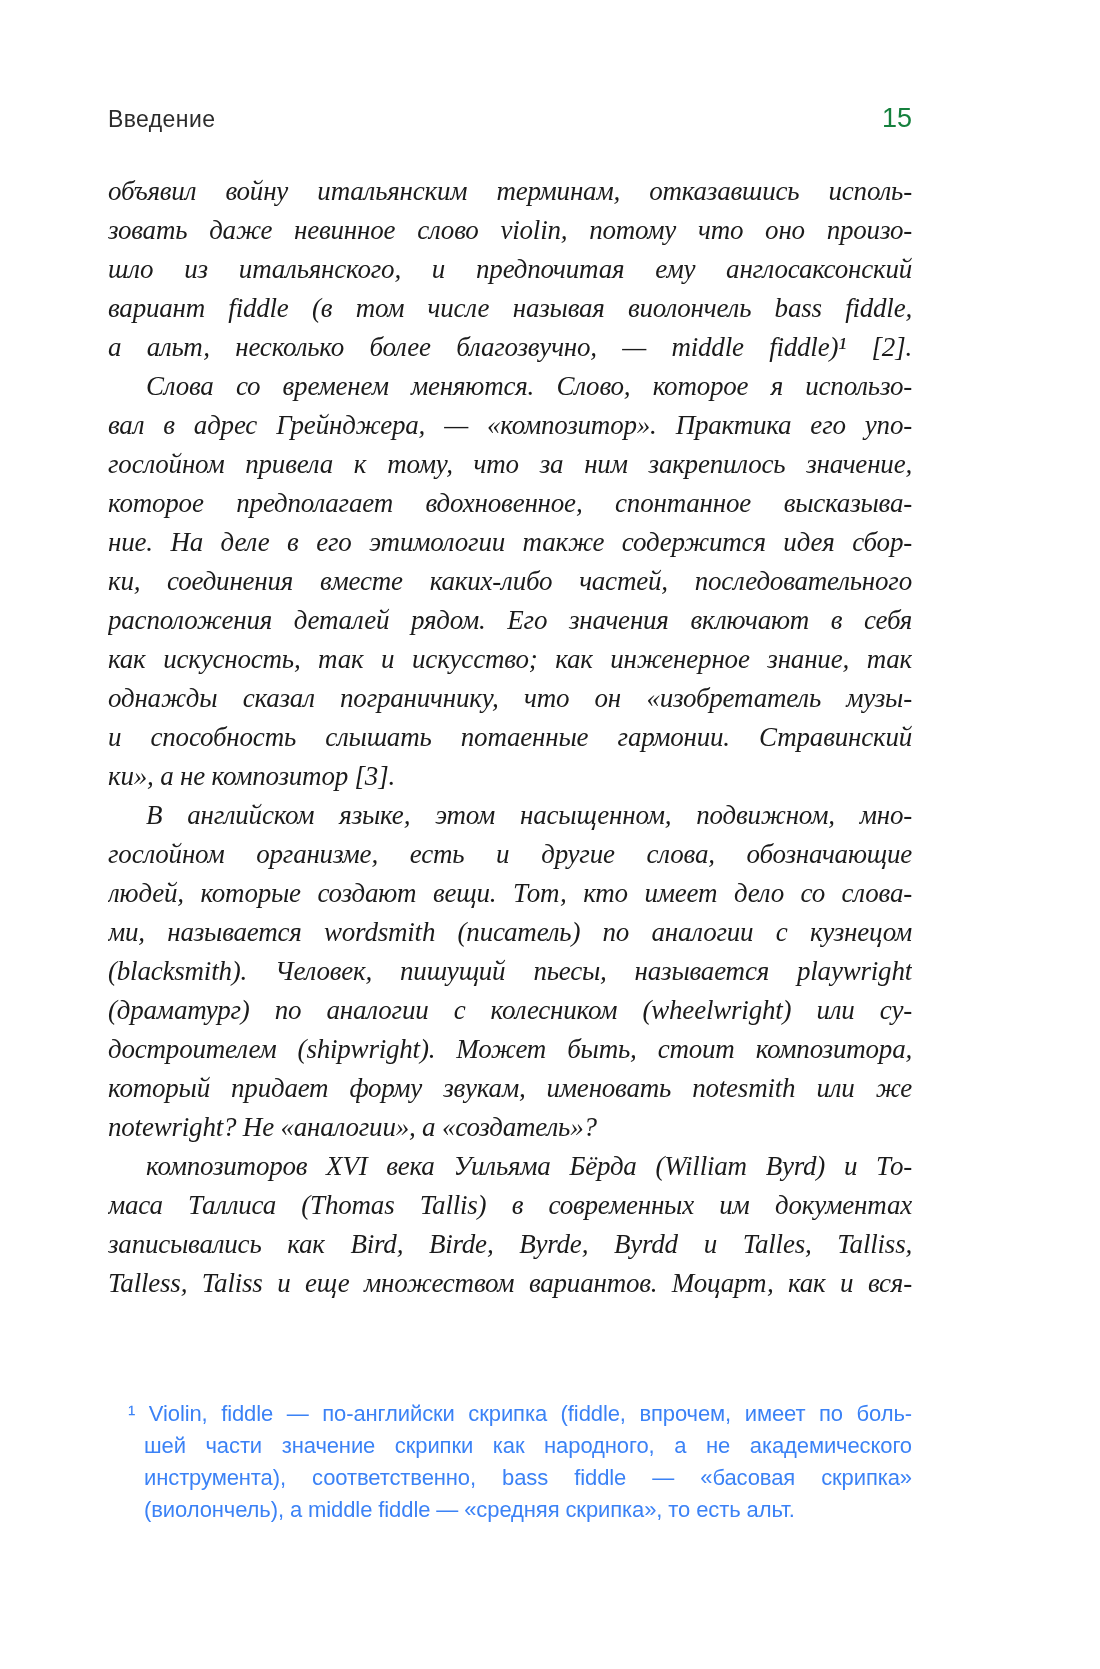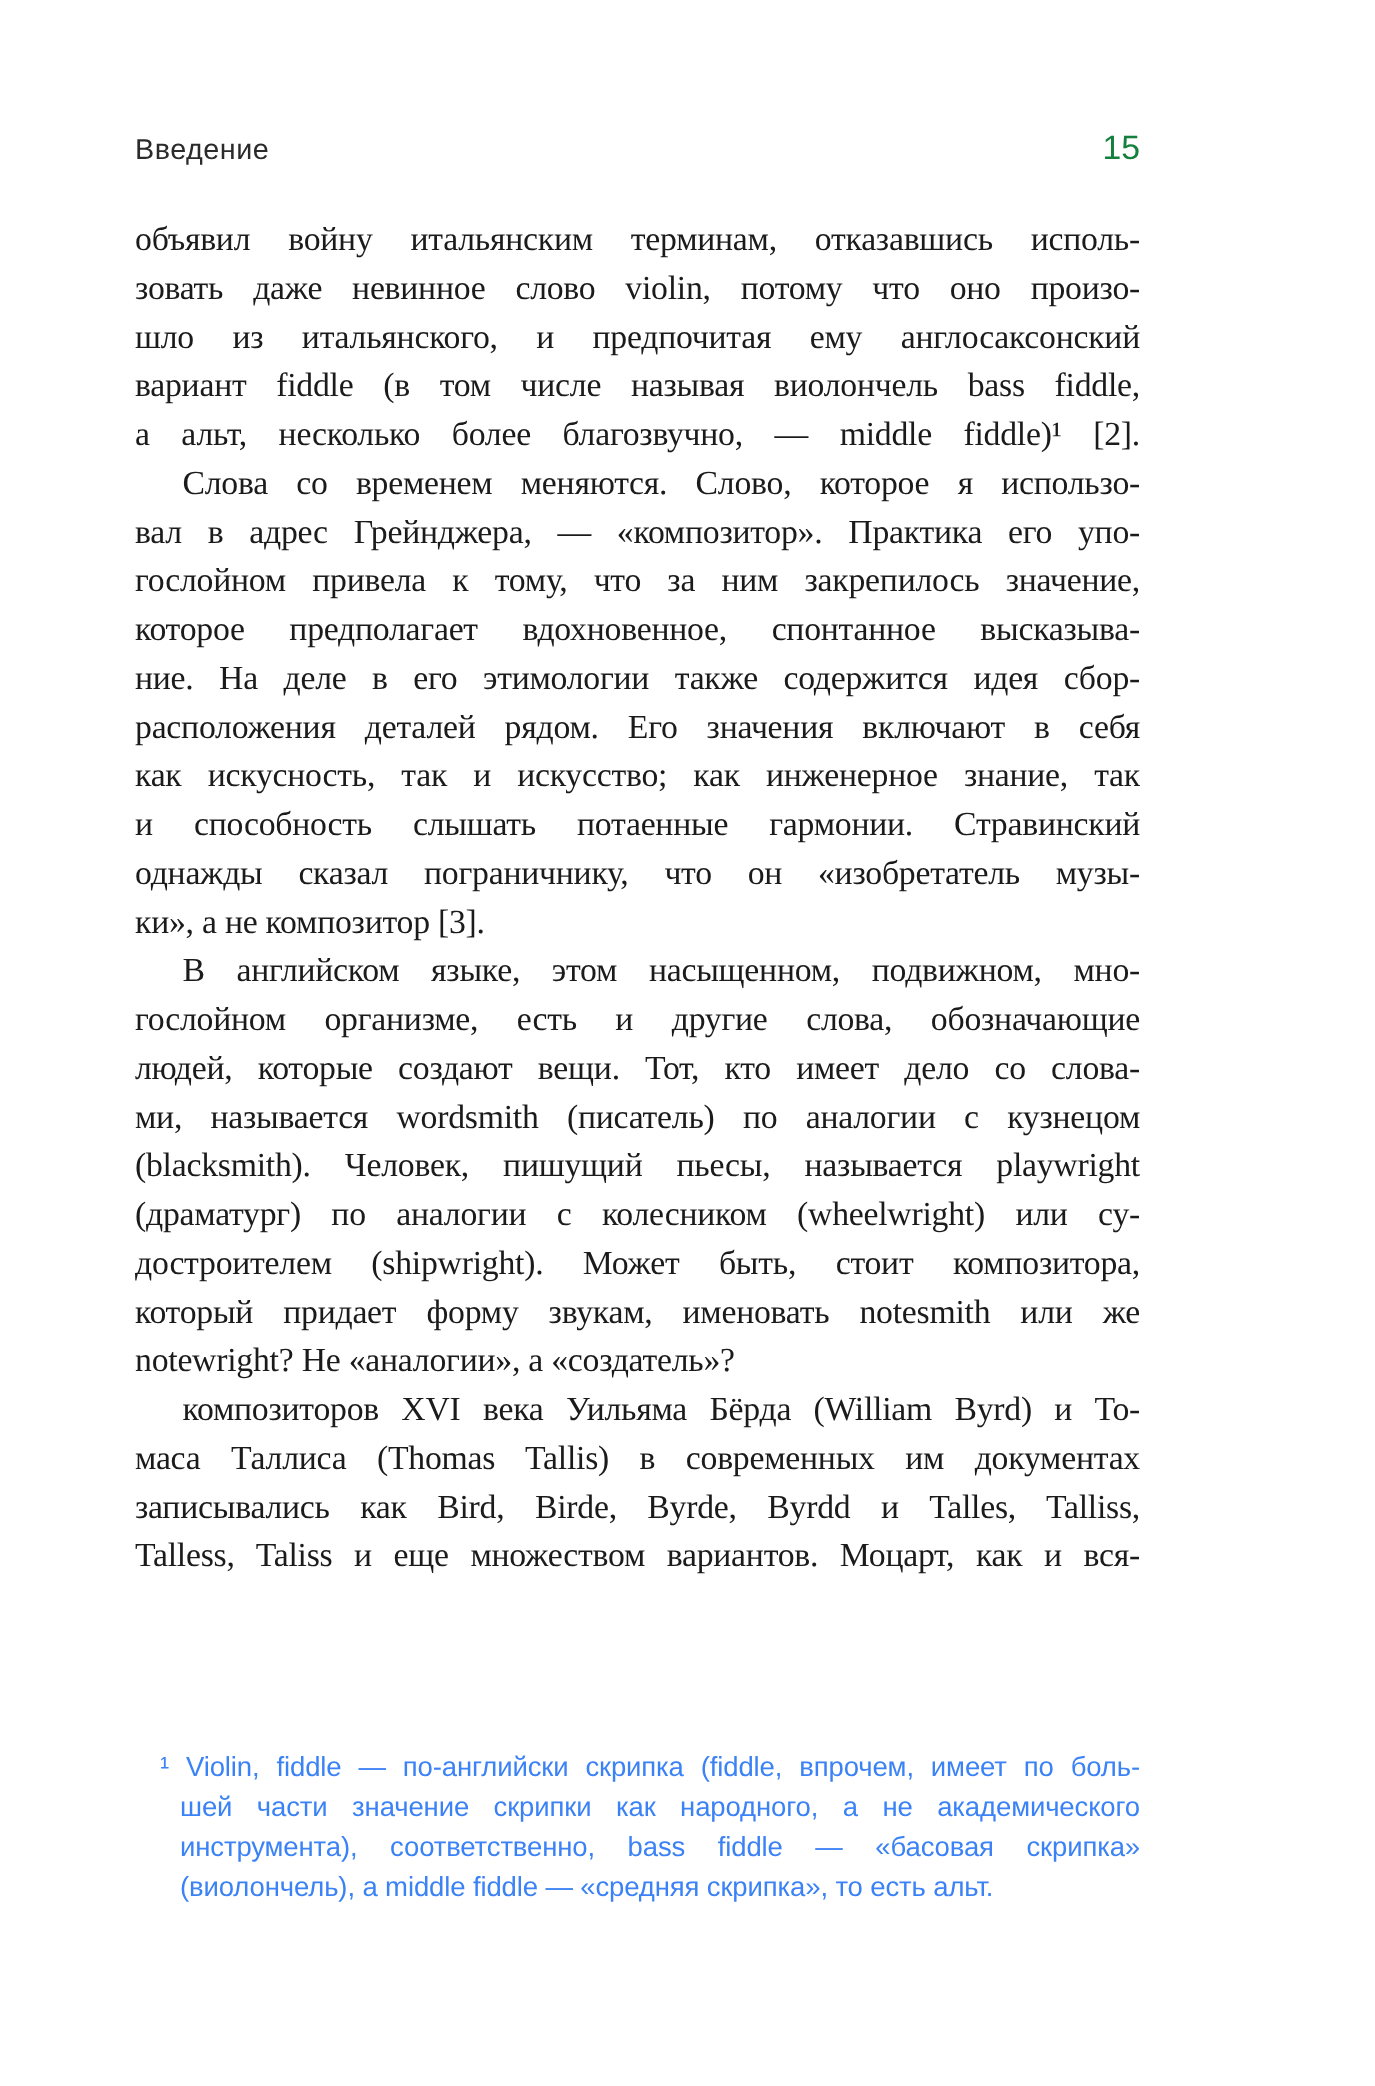--- a/index.html
+++ b/index.html
@@ -47,20 +47,21 @@
     line-height: 39px;
     color: #1b1b1b;
     letter-spacing: -0.2px;
   }
   .paragraph { margin: 0; }
   .paragraph .line {
     text-align: justify;
     text-align-last: justify;
     height: 39px;
     overflow: hidden;
+    font-style: italic;
   }
   .paragraph .line:last-child { text-align-last: left; }
   .paragraph.justify-last .line:last-child { text-align-last: justify; }
   .paragraph.indented .line:first-child { text-indent: 38px; }
   
   .footnote {
     position: absolute;
     top: 1398px;
     left: 128px;
     width: 784px;
@@ -97,24 +98,25 @@
         <div class="line">шло из итальянского, и предпочитая ему англосаксонский</div>
         <div class="line">вариант fiddle (в том числе называя виолончель bass fiddle,</div>
         <div class="line">а альт, несколько более благозвучно, — middle fiddle)¹ [2].</div>
       </div>
       <div class="paragraph indented">
         <div class="line">Слова со временем меняются. Слово, которое я использо-</div>
         <div class="line">вал в адрес Грейнджера, — «композитор». Практика его упо-</div>
         <div class="line">гослойном привела к тому, что за ним закрепилось значение,</div>
         <div class="line">которое предполагает вдохновенное, спонтанное высказыва-</div>
         <div class="line">ние. На деле в его этимологии также содержится идея сбор-</div>
+        <div class="line">ки, соединения вместе каких-либо частей, последовательного</div>
         <div class="line">расположения деталей рядом. Его значения включают в себя</div>
         <div class="line">как искусность, так и искусство; как инженерное знание, так</div>
+        <div class="line">однажды сказал пограничнику, что он «изобретатель музы-</div>
         <div class="line">и способность слышать потаенные гармонии. Стравинский</div>
-        <div class="line">однажды сказал пограничнику, что он «изобретатель музы-</div>
         <div class="line">ки», а не композитор [3].</div>
       </div>
       <div class="paragraph indented">
         <div class="line">В английском языке, этом насыщенном, подвижном, мно-</div>
         <div class="line">гослойном организме, есть и другие слова, обозначающие</div>
         <div class="line">людей, которые создают вещи. Тот, кто имеет дело со слова-</div>
         <div class="line">ми, называется wordsmith (писатель) по аналогии с кузнецом</div>
         <div class="line">(blacksmith). Человек, пишущий пьесы, называется playwright</div>
         <div class="line">(драматург) по аналогии с колесником (wheelwright) или су-</div>
         <div class="line">достроителем (shipwright). Может быть, стоит композитора,</div>

